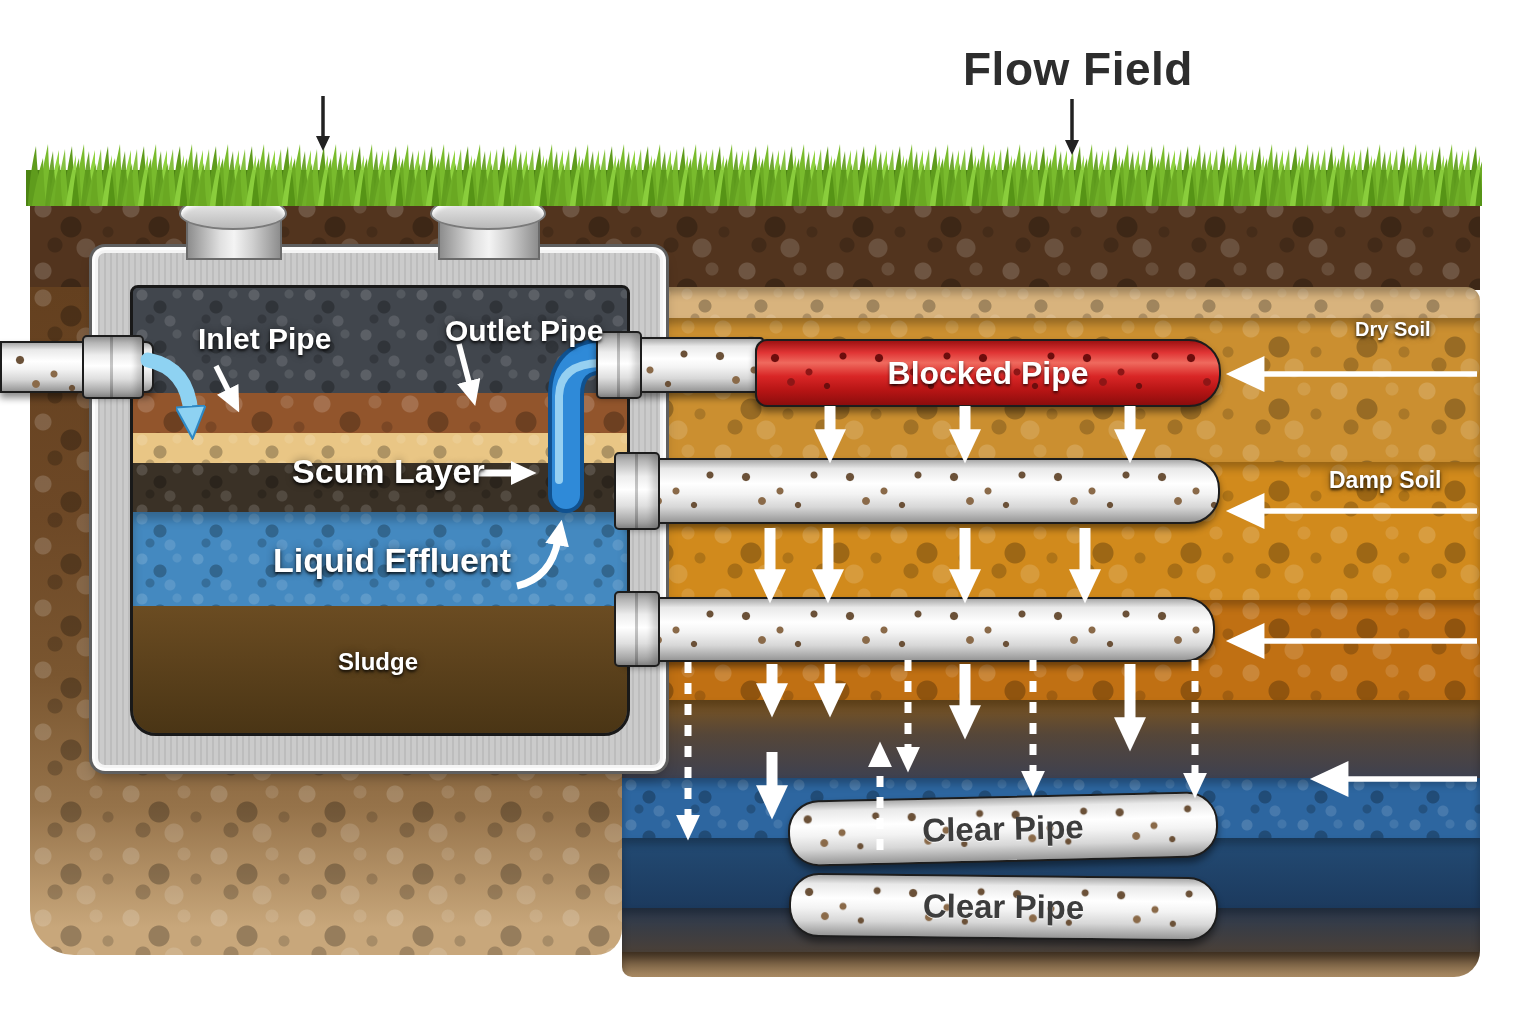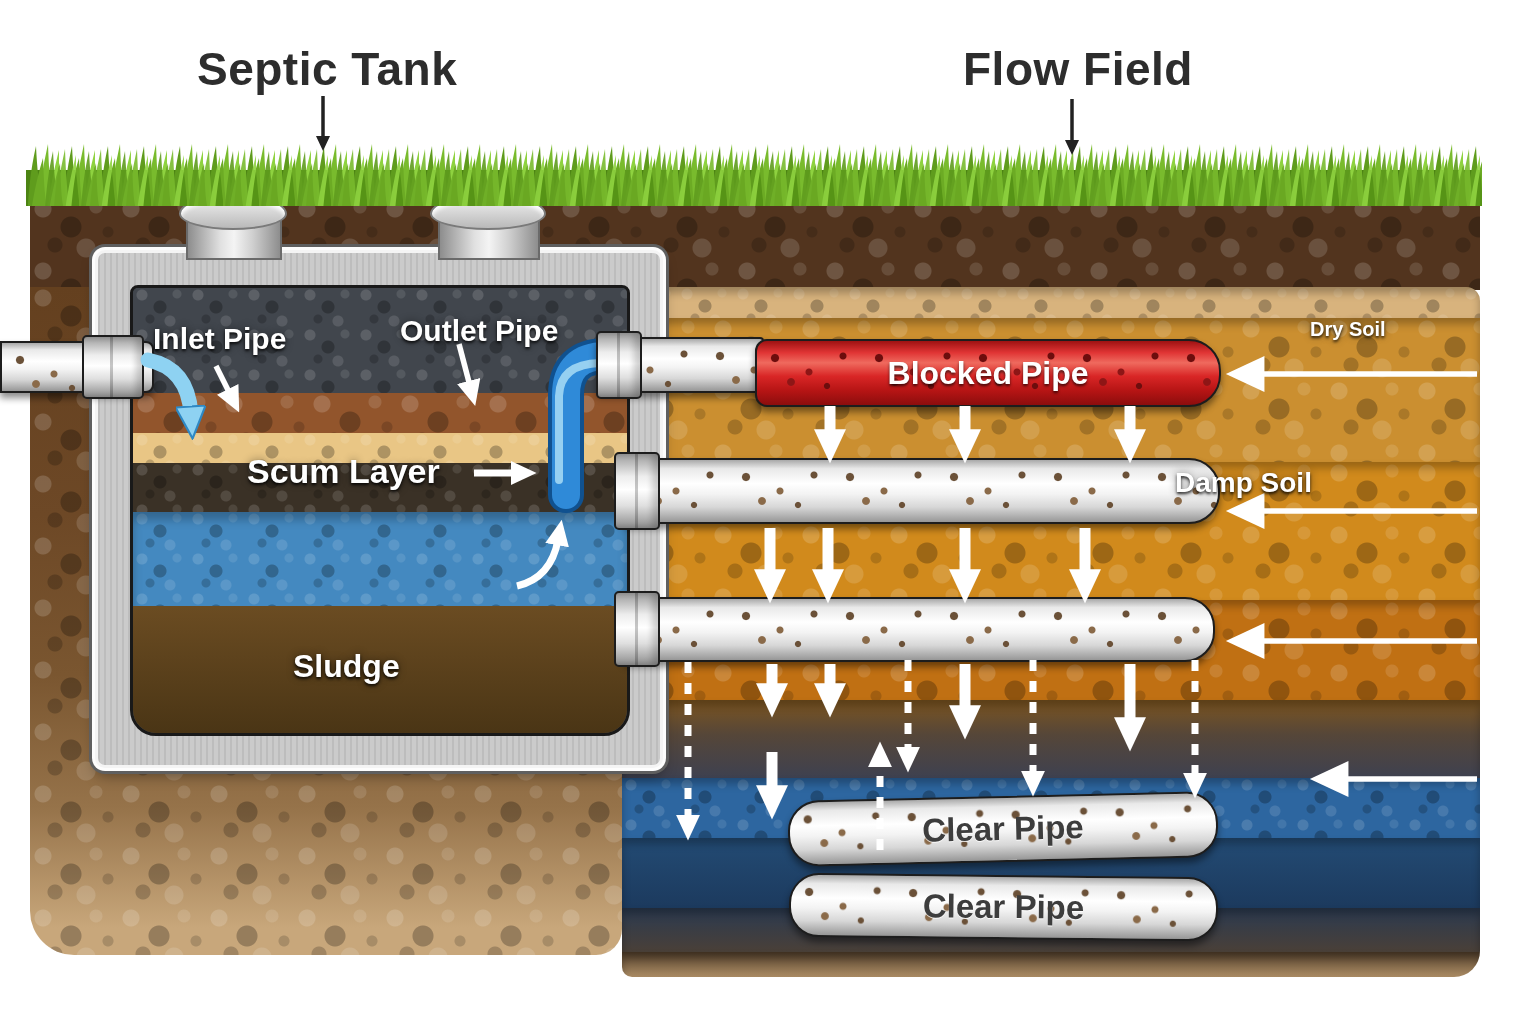--- a/index.html
+++ b/index.html
@@ -73,21 +73,21 @@
 
   
   .riser-body{position:absolute;z-index:4;border:2px solid #6a6a6a;border-top:none;
     background:linear-gradient(90deg,#8d8d8d,#e0e0e0 35%,#f4f4f4 50%,#d0d0d0 70%,#8d8d8d);}
   .riser-cap{position:absolute;z-index:4;border:2px solid #7a7a7a;border-radius:50%/55% 55% 45% 45%;
     background:linear-gradient(180deg,#f4f4f4,#b9b9b9);box-shadow:inset 0 4px 4px #fff;}
 
   
   .title{position:absolute;font-size:46px;font-weight:bold;color:#2d2d2d;z-index:8;letter-spacing:.5px;}
   .lbl{position:absolute;font-weight:bold;color:#fff;white-space:nowrap;z-index:8;
-       text-shadow:0 2px 3px rgba(0,0,0,.8),0 0 8px rgba(0,0,0,.45);}
+       text-shadow:0 2px 3px rgba(0,0,0,.8),0 0 8px rgba(0,0,0,.45);margin-left:45px;}
   .pipe-label{font-size:32px;font-weight:bold;color:#fff;text-shadow:0 2px 3px rgba(0,0,0,.7);}
   .pipe-label-dark{font-size:33px;font-weight:bold;color:#3d3d3d;text-shadow:0 1px 0 rgba(255,255,255,.8);}
 
   svg{display:block;}
   #elbow-svg{z-index:4;}
   #arrows{z-index:7;pointer-events:none;}
 </style>
 </head>
 <body>
 
@@ -220,24 +220,24 @@
     <path d="M1130 664 L1130 724" stroke="#fff" stroke-width="11" marker-end="url(#mw)"></path>
     <path d="M772 752 L772 792" stroke="#fff" stroke-width="11" marker-end="url(#mw)"></path>
 
     <path d="M688 662 L688 820" stroke="#fff" stroke-width="7" stroke-dasharray="11 10" marker-end="url(#mwS)"></path>
     <path d="M908 660 L908 752" stroke="#fff" stroke-width="7" stroke-dasharray="11 10" marker-end="url(#mwS)"></path>
     <path d="M1033 660 L1033 776" stroke="#fff" stroke-width="7" stroke-dasharray="11 10" marker-end="url(#mwS)"></path>
     <path d="M1195 660 L1195 778" stroke="#fff" stroke-width="7" stroke-dasharray="11 10" marker-end="url(#mwS)"></path>
     <path d="M880 850 L880 762" stroke="#fff" stroke-width="7" stroke-dasharray="11 10" marker-end="url(#mwS)"></path>
   </svg>
 
-  <div class="title" style="left:197px;top:42px;">Septic Tank</div>
   <div class="title" style="left:963px;top:42px;">Flow Field</div>
 
   <div class="lbl" style="left:153px;top:322px;font-size:30px;">Inlet Pipe</div>
   <div class="lbl" style="left:400px;top:314px;font-size:30px;">Outlet Pipe</div>
   <div class="lbl" style="left:247px;top:452px;font-size:34px;">Scum Layer</div>
-  <div class="lbl" style="left:293px;top:648px;font-size:32px;">Sludge</div>
+  <div class="lbl" style="left:228px;top:541px;font-size:34px;">Liquid Effluent</div>
+  <div class="lbl" style="left:293px;top:648px;font-size:24px;">Sludge</div>
 
   <div class="lbl" style="left:1310px;top:318px;font-size:20px;">Dry Soil</div>
-  <div class="lbl" style="left:1175px;top:467px;font-size:28px;">Damp Soil</div>
+  <div class="lbl" style="left:1284px;top:467px;font-size:23px;">Damp Soil</div>
 
 </div>
 
 </body></html>

